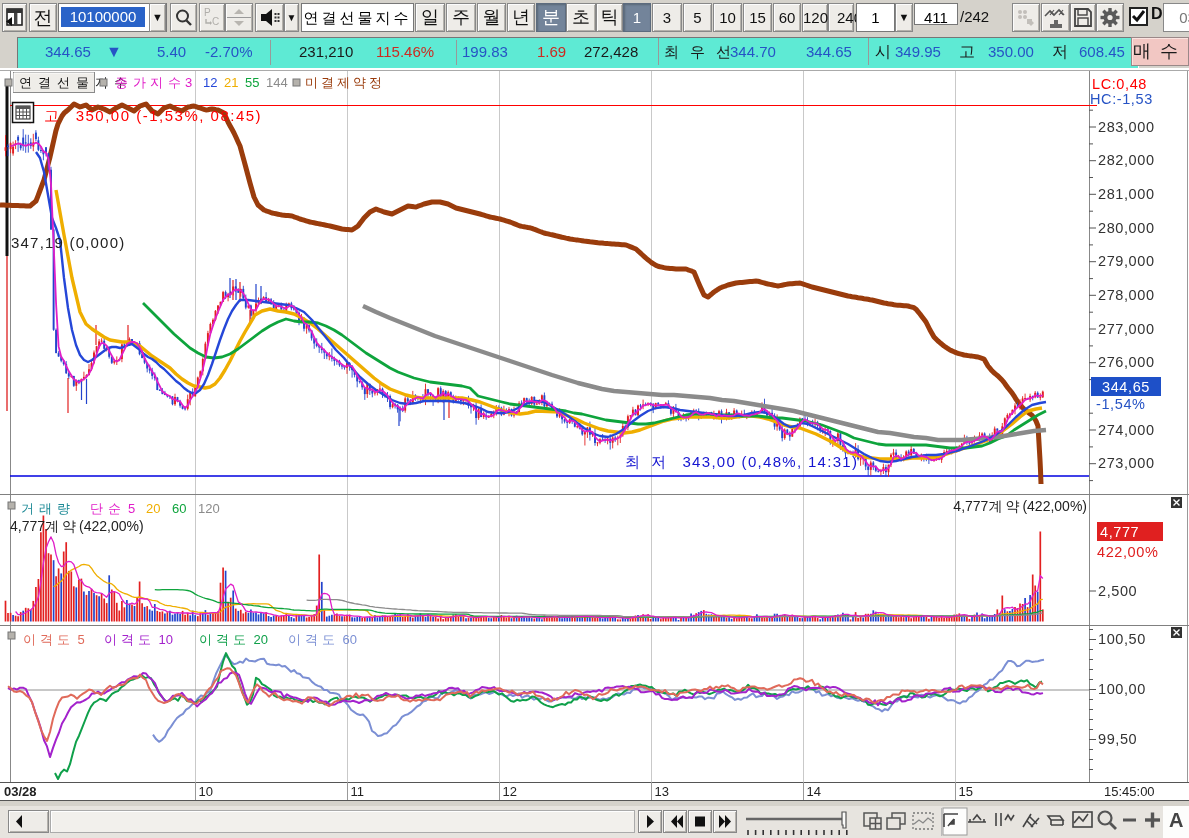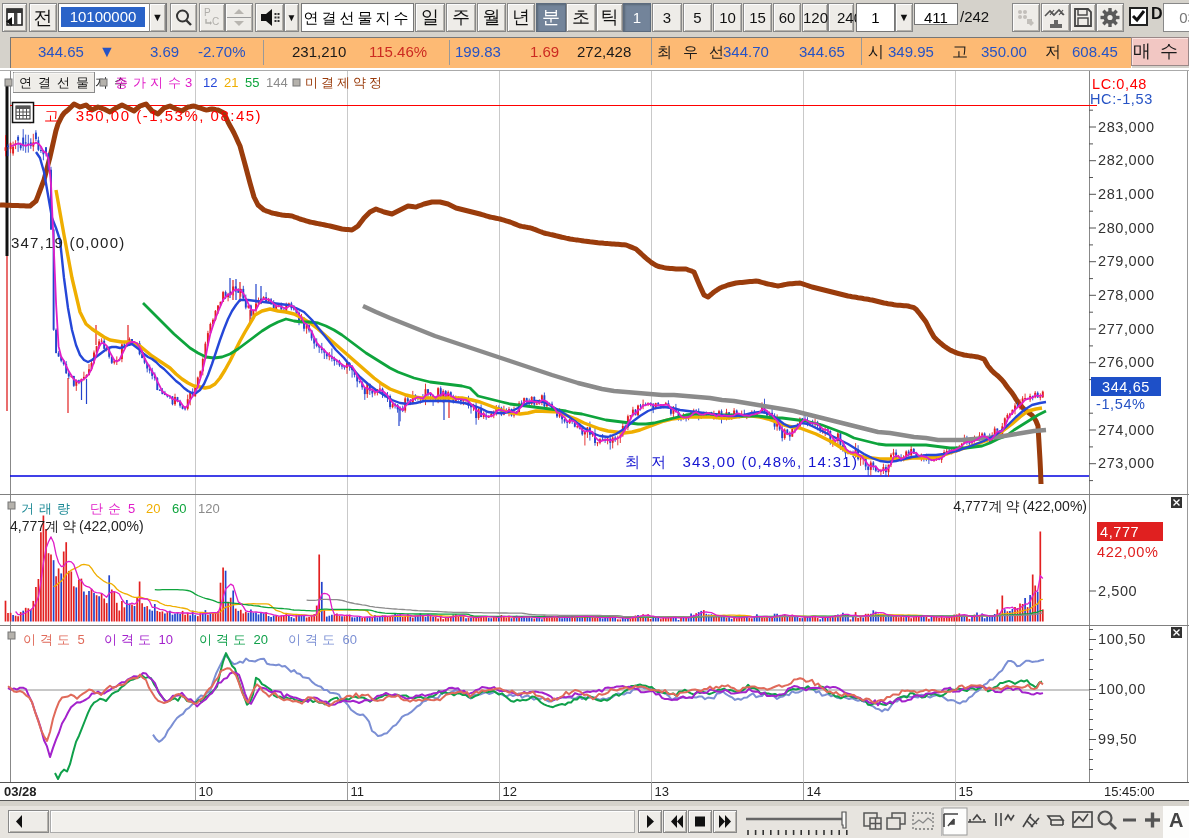--- a/index.html
+++ b/index.html
@@ -2,21 +2,21 @@
 <html><head><meta charset="utf-8"><style>
 *{margin:0;padding:0;box-sizing:border-box}
 html,body{width:1189px;height:838px;overflow:hidden}
 body{font-family:"Liberation Sans",sans-serif;background:#d5d2cb;position:relative}
 .abs{position:absolute}
 .btn{position:absolute;top:3px;height:29px;background:#eeece8;border:1px solid #888;
 box-shadow:inset 1px 1px 0 #fcfcfc,inset -1px -1px 0 #b5b2ac;
 font-size:15px;color:#111;text-align:center;line-height:27px}
 .btn.sel{background:#73849a;color:#fff;border-color:#5c6b7e;}
 .btn.sel{background:#73849a;color:#fff;border-color:#5c6b7e;box-shadow:inset 1px 1px 2px #5a6878}
-.tb2{position:absolute;left:10px;top:37px;width:1122px;height:43px;background:#fdba74;
+.tb2{position:absolute;left:17px;top:37px;width:1122px;height:43px;background:#5eead4;
 border:1px solid;border-color:#767676 #fdfdfd #fdfdfd #767676;font-size:15px;line-height:27px}
 .tb2 span{position:absolute;top:0;white-space:nowrap}
 .blue{color:#2653c5}.red{color:#cc2a21}.blk{color:#1a1a1a}
 .buy{position:absolute;left:1131px;top:37px;width:58px;height:29px;background:#f2c7c3;
 border:1px solid #9a8888;box-shadow:inset 1px 1px 0 #fbe3e0;color:#1a1a1a;
 font-size:18px;text-align:center;line-height:26px}
 svg{position:absolute;left:0;top:0}
 .bbar{position:absolute;left:0;top:806px;width:1189px;height:32px;background:#e7e4df}
 .bb{position:absolute;top:4px;height:23px;background:#eeece8;border:1px solid #888;
 box-shadow:inset 1px 1px 0 #fcfcfc,inset -1px -1px 0 #b5b2ac;text-align:center;
@@ -126,21 +126,21 @@
 <div class="abs" style="left:1129px;top:7px;width:19px;height:19px;background:#fff;border:2px solid #222"></div>
 <svg class="abs" style="left:1129px;top:7px" width="19" height="19" viewBox="0 0 19 19">
 <path d="M4 9 L8 13 L15 4" fill="none" stroke="#111" stroke-width="3"></path>
   </svg>
 <div class="abs" style="left:1151px;top:5px;font-size:16px;color:#111;font-weight:bold">D</div>
 <div class="abs" style="left:1163px;top:3px;width:48px;height:29px;background:#ffffff;border:1px solid #888;border-right:none;font-size:15px;line-height:27px;color:#777;text-align:center">03</div>
 
 <div class="tb2">
  <span class="blue" style="left:27px">344.65</span>
  <span class="blue" style="left:88px;font-size:16px">▼</span>
- <span class="blue" style="left:139px">3.69</span>
+ <span class="blue" style="left:139px">5.40</span>
  <span class="blue" style="left:187px">-2.70%</span>
  <span style="left:252px;top:2px;height:25px;border-left:1px solid #999"></span>
  <span class="blk" style="left:281px">231,210</span>
  <span class="red" style="left:358px">115.46%</span>
  <span style="left:438px;top:2px;height:25px;border-left:1px solid #999"></span>
  <span class="blue" style="left:444px">199.83</span>
  <span class="red" style="left:519px">1.69</span>
  <span class="blk" style="left:566px">272,428</span>
  <span style="left:640px;top:0px;height:27px;border-left:1px solid #999"></span>
  <span class="blk" style="left:646px;letter-spacing:11px">최우선</span>

